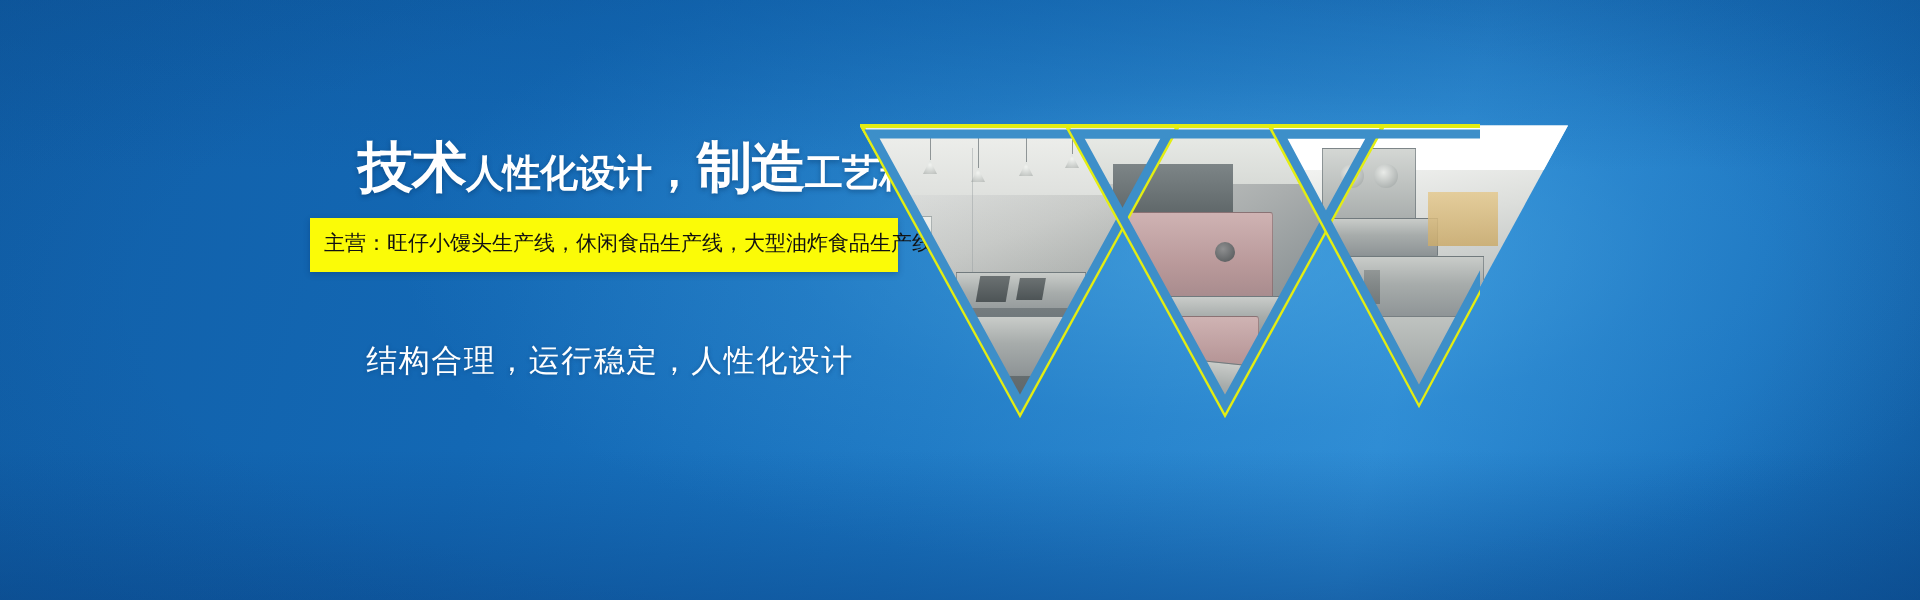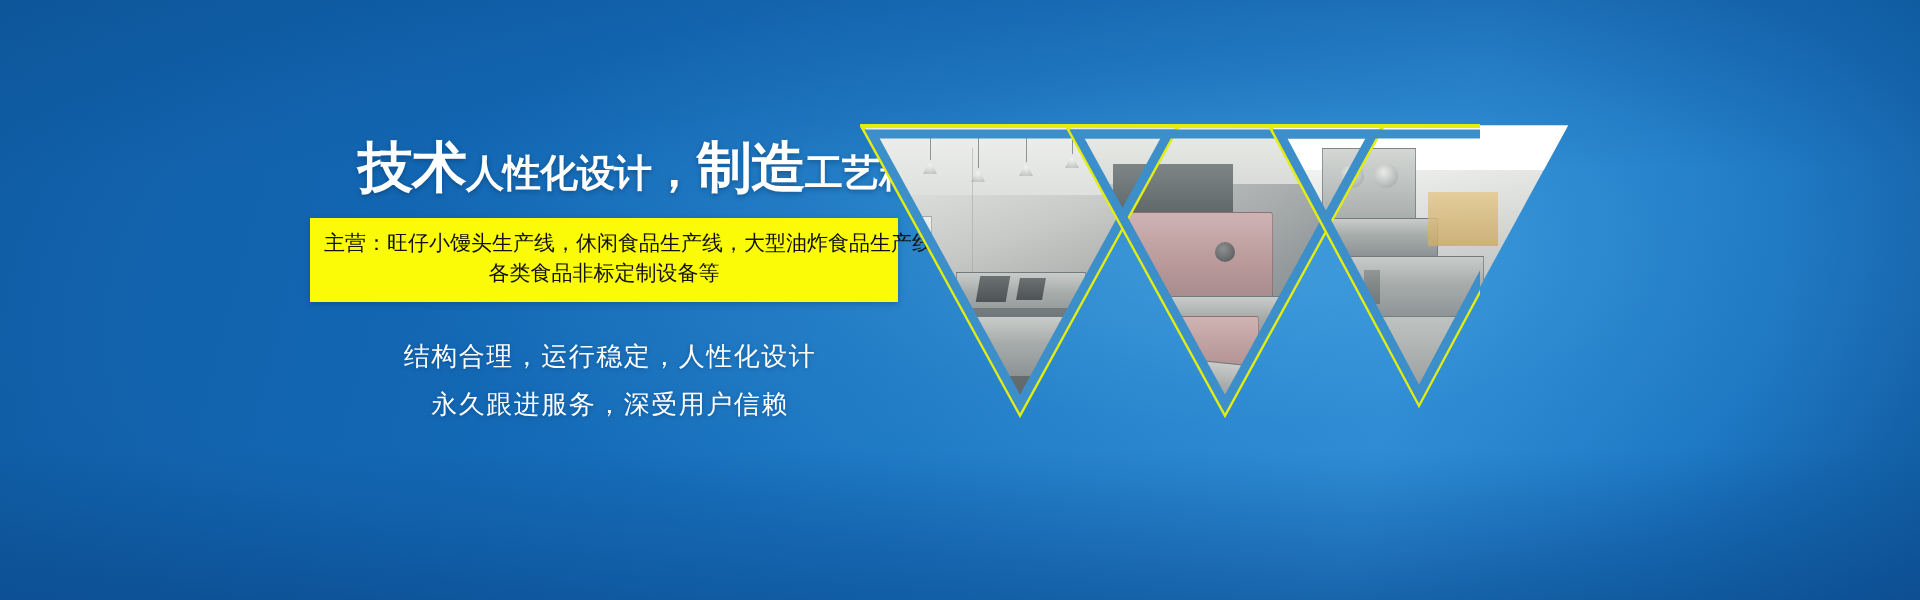--- a/index.html
+++ b/index.html
@@ -92,21 +92,21 @@
   .sub-lines {
     position: absolute;
     left: 0px;
     top: 192px;
     width: 620px;
     text-align: center;
     color: #ffffff;
   }
   .sub-line {
     display: block;
-    font-size: 26px;
+    font-size: 31px;
     line-height: 1.85;
     letter-spacing: 1.5px;
     text-shadow: 0 1px 4px rgba(4,46,92,0.40);
     white-space: nowrap;
   }
 
   
   .tri-cluster {
     position: absolute;
     left: 860px;
@@ -194,26 +194,24 @@
   <div class="bg-vignette"></div>
 
   <div class="text-block">
 
     <div class="headline">
       <span class="big">技术</span><span class="small">人性化设计</span><span class="comma">，</span><span class="big">制造</span><span class="small">工艺精良</span>
     </div>
 
     <div class="promo-box">
       <span class="promo-line">主营：旺仔小馒头生产线，休闲食品生产线，大型油炸食品生产线，</span>
-      <span class="promo-line">各类食品非标定制设备等</span>
     </div>
 
     <div class="sub-lines">
       <span class="sub-line">结构合理，运行稳定，人性化设计</span>
-      <span class="sub-line">永久跟进服务，深受用户信赖</span>
     </div>
 
   </div>
 
   <div class="tri-cluster">
 
     <div class="tri" style="left:0px; top:0px; width:320px; height:290px;
                 clip-path: polygon(0% 2%, 100% 2%, 50% 100%);">
       <div class="photo photo-plant">
 

